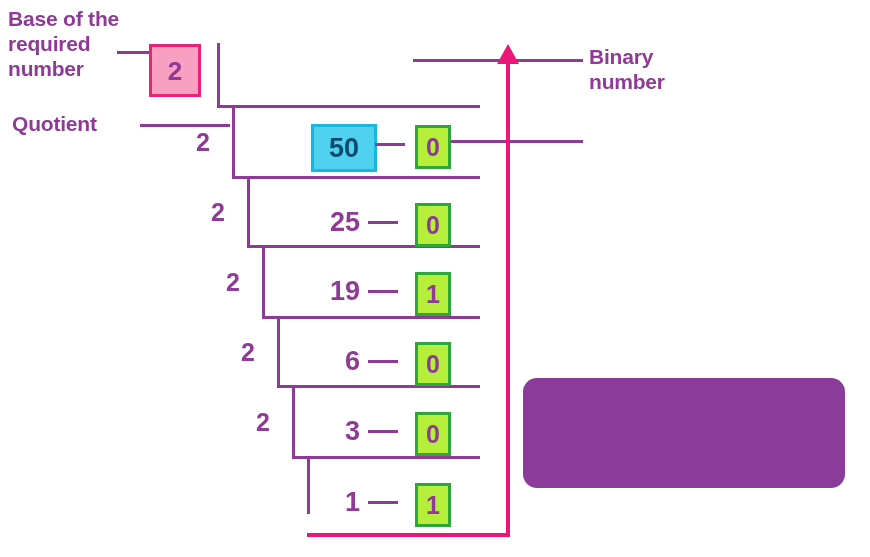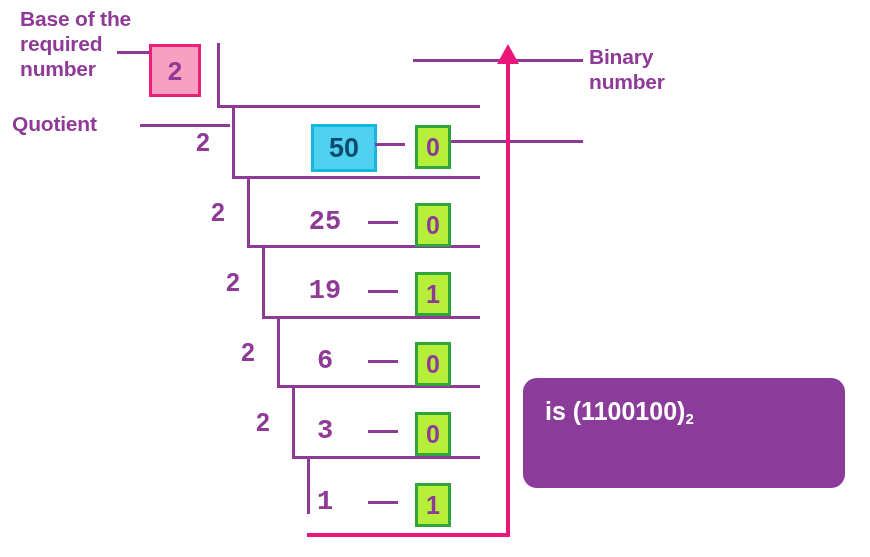--- a/index.html
+++ b/index.html
@@ -56,23 +56,22 @@
     text-align: right;
     width: 30px;
   }
 
   
   .quotient {
     color: #8e3a96;
     font-weight: bold;
     font-size: 27px;
     line-height: 27px;
-    text-align: center;
+    text-align: right;
     width: 70px;
-    font-family: Liberation Mono, monospace;
   }
 
   
   .box-decimal {
     background: #f5e614;
     border: 3px solid #a8b02a;
     color: #8e3a96;
     font-weight: bold;
     font-size: 30px;
     line-height: 30px;
@@ -156,21 +155,21 @@
     border-left: 11px solid transparent;
     border-right: 11px solid transparent;
     border-bottom: 20px solid #ec1578;
   }
 </style>
 </head>
 <body>
 
 <div id="stage">
 
-  <div class="abs label" style="left:20px; top:6px; width:140px;">Base of the
+  <div class="abs label" style="left:8px; top:6px; width:140px;">Base of the
 required
 number</div>
 
   <div class="abs leader" style="left:117px; top:51px; width:32px;"></div>
 
   <div class="abs box-base" style="left:149px; top:44px; width:46px; height:47px;">2</div>
 
   <div class="abs label" style="left:12px; top:111px;">Quotient</div>
 
   <div class="abs leader" style="left:140px; top:124px; width:90px;"></div>
@@ -232,16 +231,15 @@
 
   <div class="abs quotient" style="left:290px; top:489px;">1</div>
   <div class="abs dash" style="left:368px; top:501px;"></div>
   <div class="abs box-rem" style="left:415px; top:483px;">1</div>
 
   <div class="abs arrow-base" style="left:307px; top:533px; width:203px;"></div>
   <div class="abs arrow-shaft" style="left:506px; top:62px; height:475px;"></div>
   <div class="abs arrow-head" style="left:497px; top:44px;"></div>
 
   <div class="abs result" style="left:523px; top:378px; width:322px; height:110px;">
-    <div><span>is (1100100)</span><sub>2</sub></div>
   </div>
 
 </div>
 
 </body></html>

